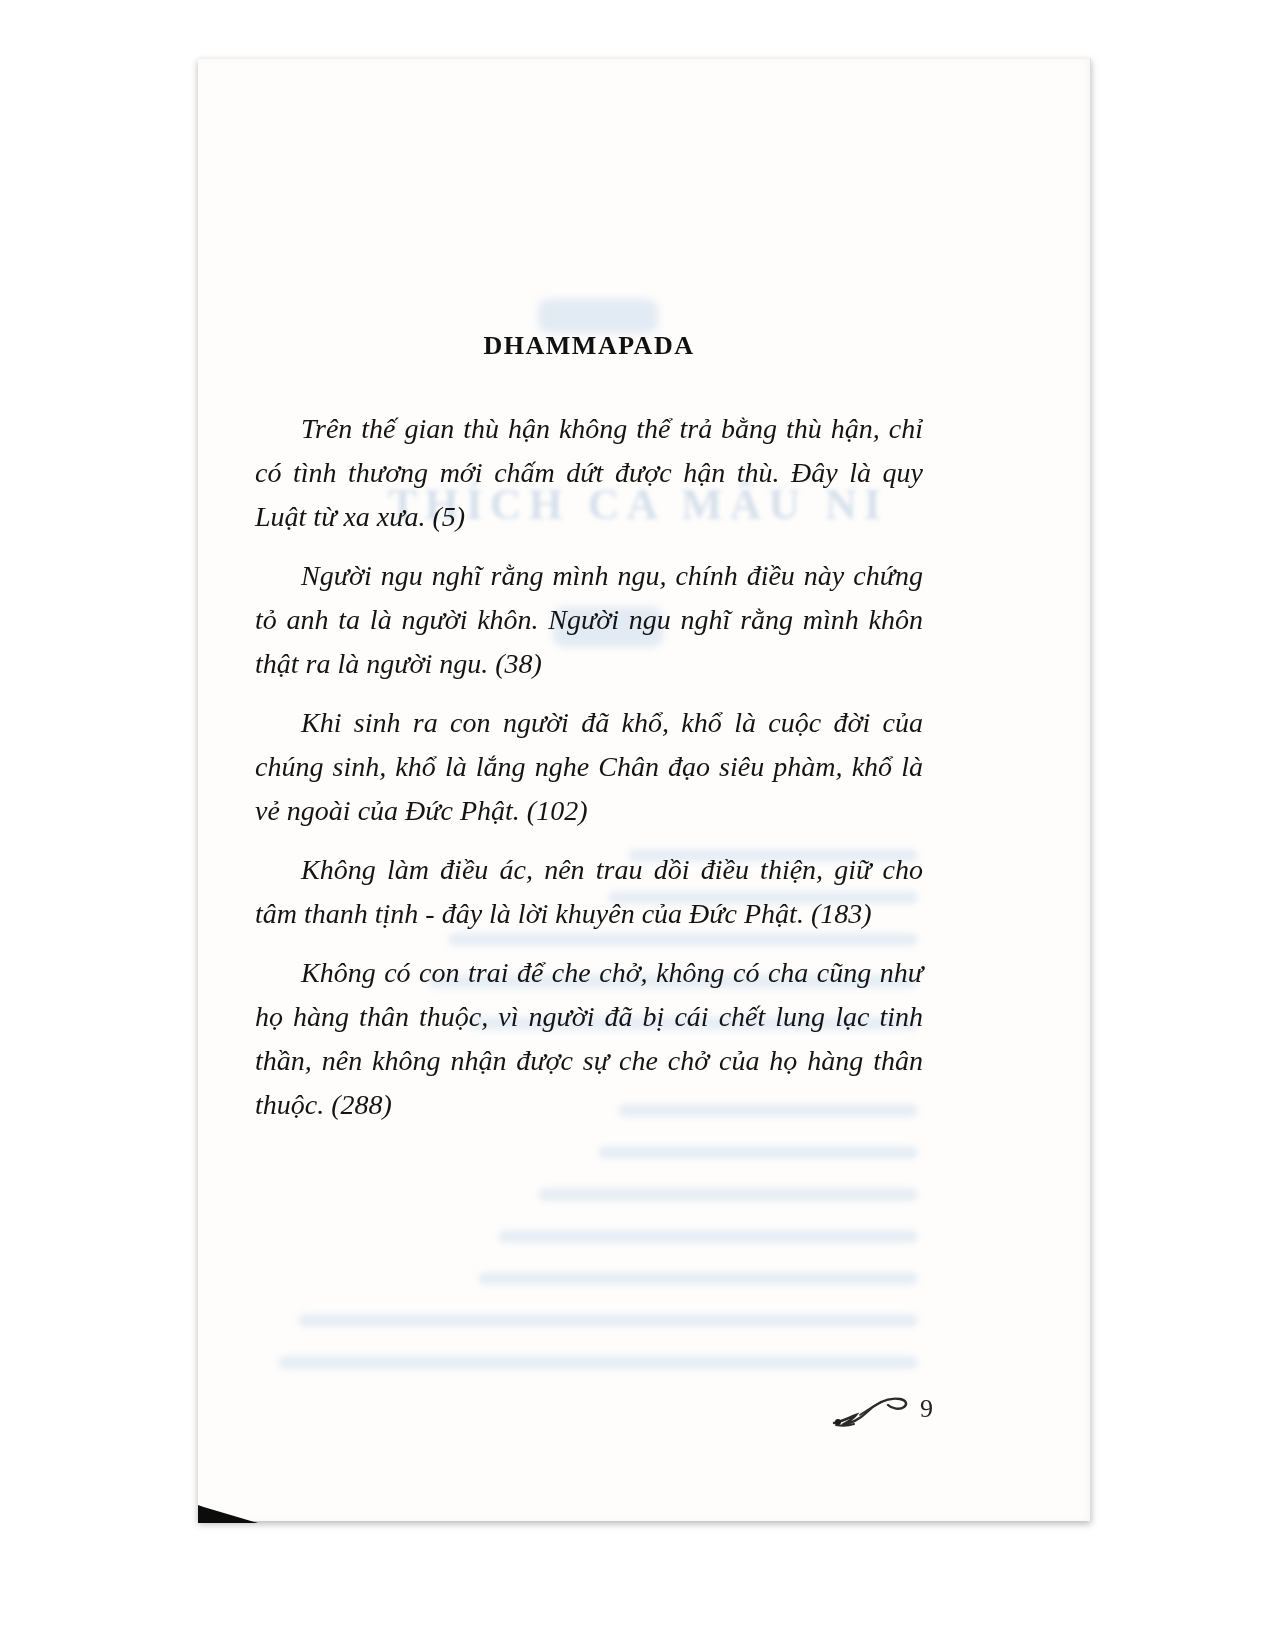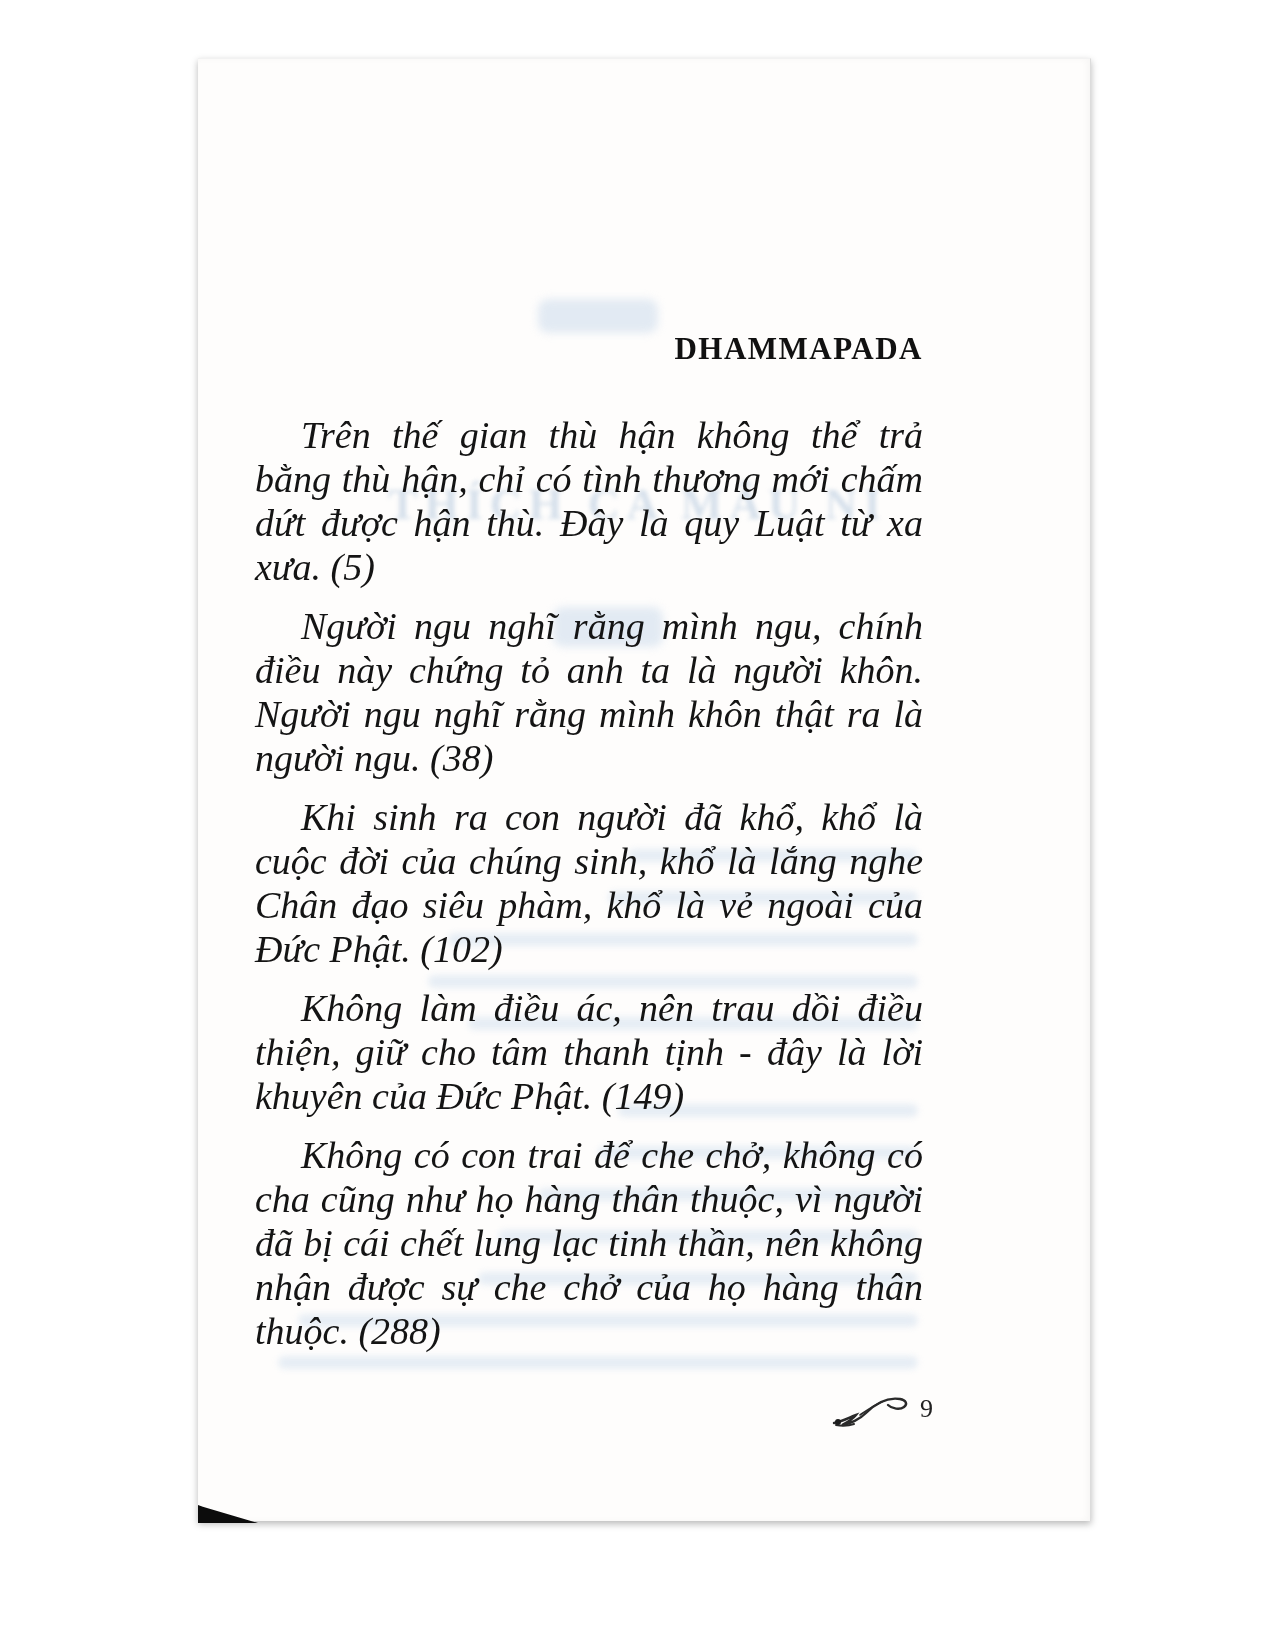--- a/index.html
+++ b/index.html
@@ -25,29 +25,29 @@
     width:60px; height:18px;
     background:#0c0c0c;
     clip-path:polygon(0 0, 8% 10%, 100% 100%, 0 100%);
   }
   .content {
     position:absolute;
     left:57px; top:272px;
     width:668px;
   }
   .doc-title {
-    font-size:31px;
+    font-size:26px;
     font-weight:bold;
     letter-spacing:1.5px;
-    text-align:right;
+    text-align:center;
     color:#111;
     margin:0 0 46px 0;
   }
   .verse {
-    font-size:38px;
+    font-size:28px;
     font-style:italic;
     line-height:44px;
     text-align:justify;
     text-indent:46px;
     color:#141414;
     margin:0 0 15px 0;
   }
   .pagefoot {
     position:absolute;
     top:1328px; left:560px;
@@ -107,21 +107,21 @@
   <div class="ghost ghost-line" style="top:1171px; left:300px; width:420px;"></div>
   <div class="ghost ghost-line" style="top:1213px; left:280px; width:440px;"></div>
   <div class="ghost ghost-line" style="top:1255px; left:100px; width:620px;"></div>
   <div class="ghost ghost-line" style="top:1297px; left:80px; width:640px;"></div>
 
   <div class="content">
     <h1 class="doc-title">DHAMMAPADA</h1>
     <p class="verse">Trên thế gian thù hận không thể trả bằng thù hận, chỉ có tình thương mới chấm dứt được hận thù. Đây là quy Luật từ xa xưa. (5)</p>
     <p class="verse">Người ngu nghĩ rằng mình ngu, chính điều này chứng tỏ anh ta là người khôn. Người ngu nghĩ rằng mình khôn thật ra là người ngu. (38)</p>
     <p class="verse">Khi sinh ra con người đã khổ, khổ là cuộc đời của chúng sinh, khổ là lắng nghe Chân đạo siêu phàm, khổ là vẻ ngoài của Đức Phật. (102)</p>
-    <p class="verse">Không làm điều ác, nên trau dồi điều thiện, giữ cho tâm thanh tịnh - đây là lời khuyên của Đức Phật. (149)</p>
+    <p class="verse">Không làm điều ác, nên trau dồi điều thiện, giữ cho tâm thanh tịnh - đây là lời khuyên của Đức Phật. (183)</p>
     <p class="verse">Không có con trai để che chở, không có cha cũng như họ hàng thân thuộc, vì người đã bị cái chết lung lạc tinh thần, nên không nhận được sự che chở của họ hàng thân thuộc. (288)</p>
   </div>
 
   <div class="pagefoot">
     <span style="display:inline-block; line-height:0;">
       <svg width="82" height="44" viewBox="0 0 82 44" fill="none" xmlns="http://www.w3.org/2000/svg">
         <path d="M4 36 C14 34, 20 30, 26 28 C22 33, 16 36, 12 38 C20 37, 30 32, 36 26 C46 16, 58 10, 70 12 C76 13, 78 17, 74 20 C70 23, 62 22, 58 18" stroke="#2a2a2a" stroke-width="2.4" stroke-linecap="round" fill="none"></path>
         <path d="M6 38 C12 39, 18 39, 24 37" stroke="#2a2a2a" stroke-width="2" stroke-linecap="round" fill="none"></path>
         <path d="M30 28 C36 24, 44 18, 52 15" stroke="#2a2a2a" stroke-width="1.6" stroke-linecap="round" fill="none"></path>
         <circle cx="8" cy="35" r="3" fill="#1c1c1c"></circle>

